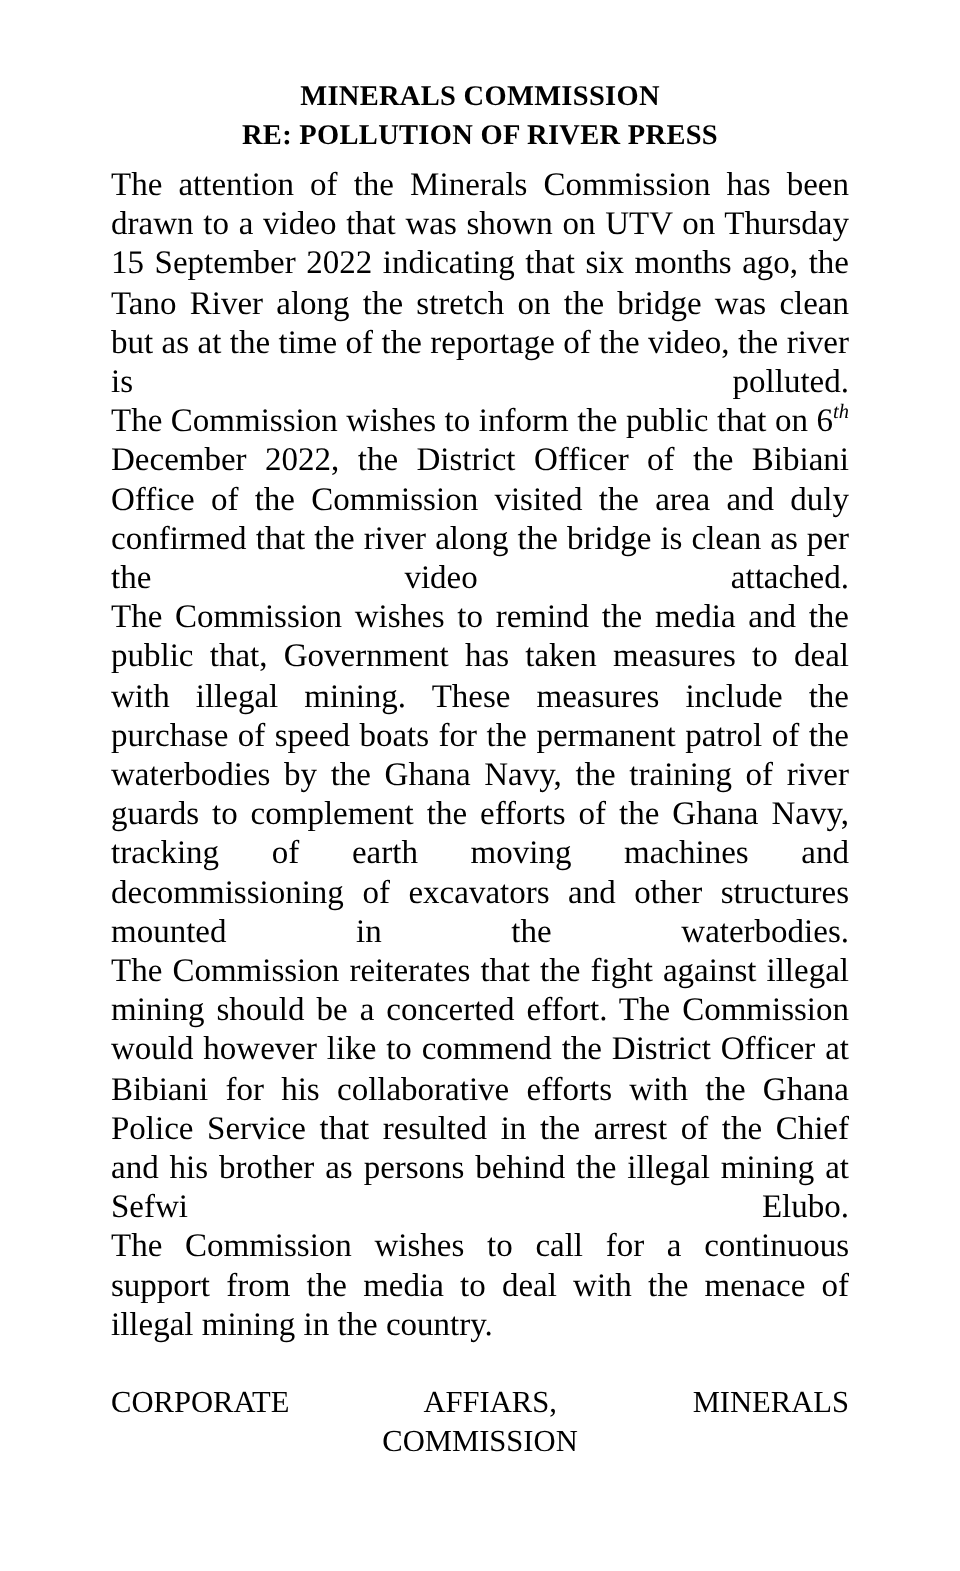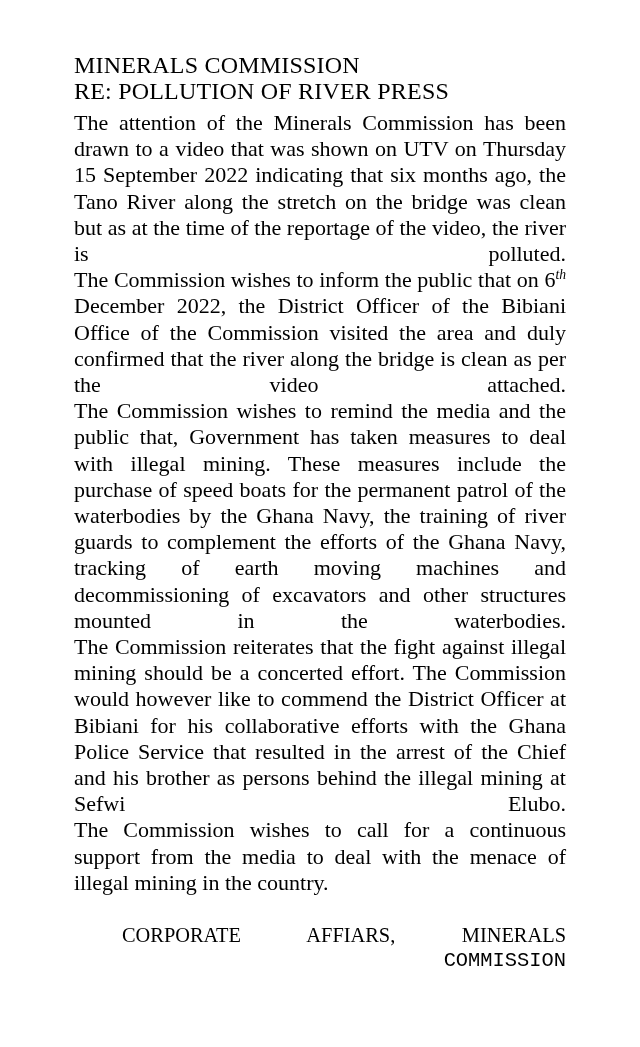--- a/index.html
+++ b/index.html
@@ -15,22 +15,23 @@
     overflow: hidden;
   }
   .page {
     width: 640px;
     height: 1047px;
     box-sizing: border-box;
     padding: 52px 74px 0 74px;
     position: relative;
   }
   .heading-block {
-    font-weight: normal;
-    font-size: 24px;
+    text-align: center;
+    font-weight: bold;
+    font-size: 19px;
     line-height: 26px;
     letter-spacing: 0.2px;
   }
   .heading-line {
     display: block;
     white-space: nowrap;
   }
   .body-block {
     margin-top: 6px;
   }
@@ -53,26 +54,24 @@
   }
   .signature {
     margin-top: 26px;
     font-size: 20.4px;
     line-height: 26.2px;
   }
   .signature .sig-line-1 {
     display: block;
     text-align: justify;
     text-align-last: justify;
-    margin-left: 48px;
   }
   .signature .sig-line-2 {
     display: block;
-    text-align: right;
-    font-family: Liberation Mono, monospace;
+    text-align: center;
   }
   
   .stretch-last {
     text-align: justify;
     text-align-last: justify;
   }
 </style>
 </head>
 <body>
 

